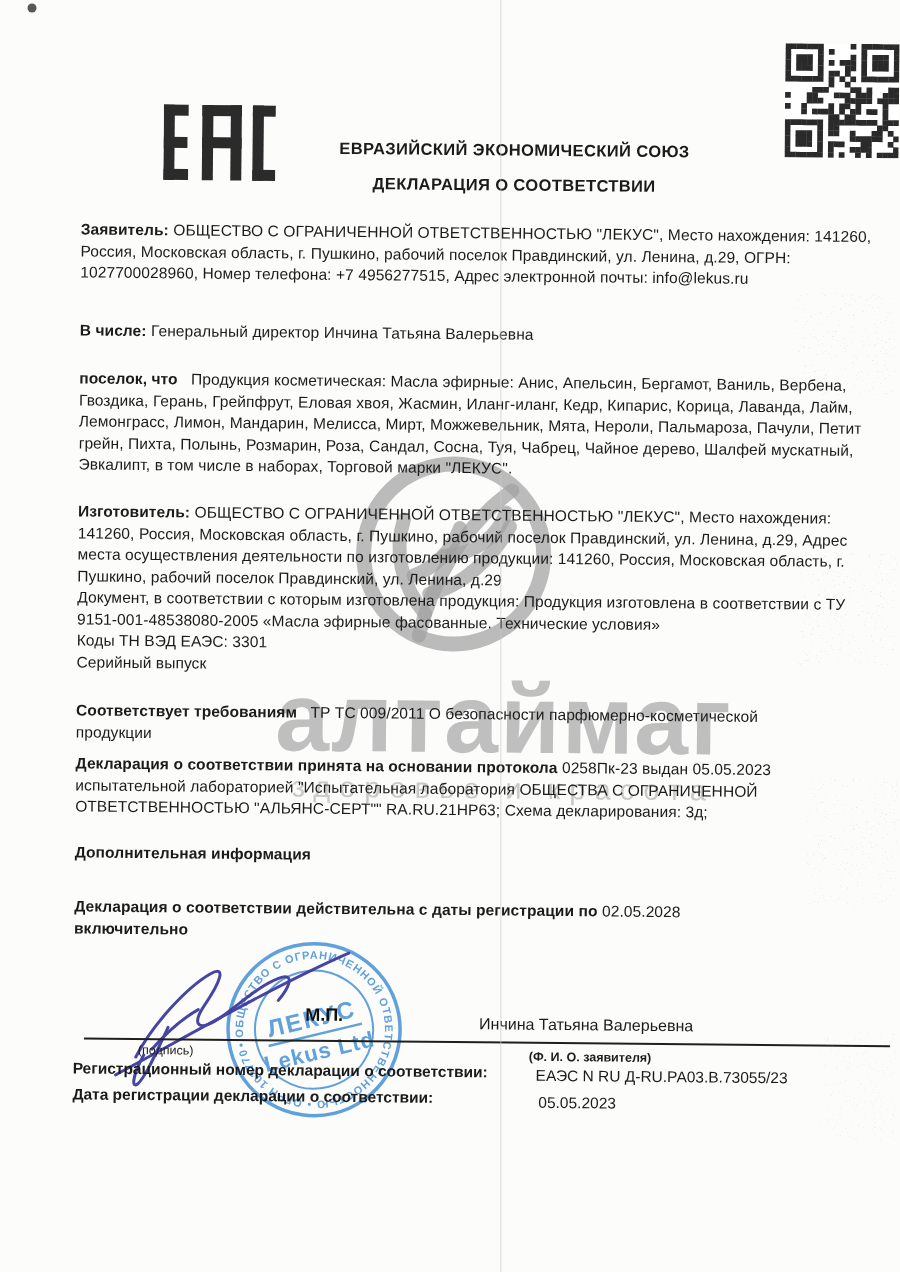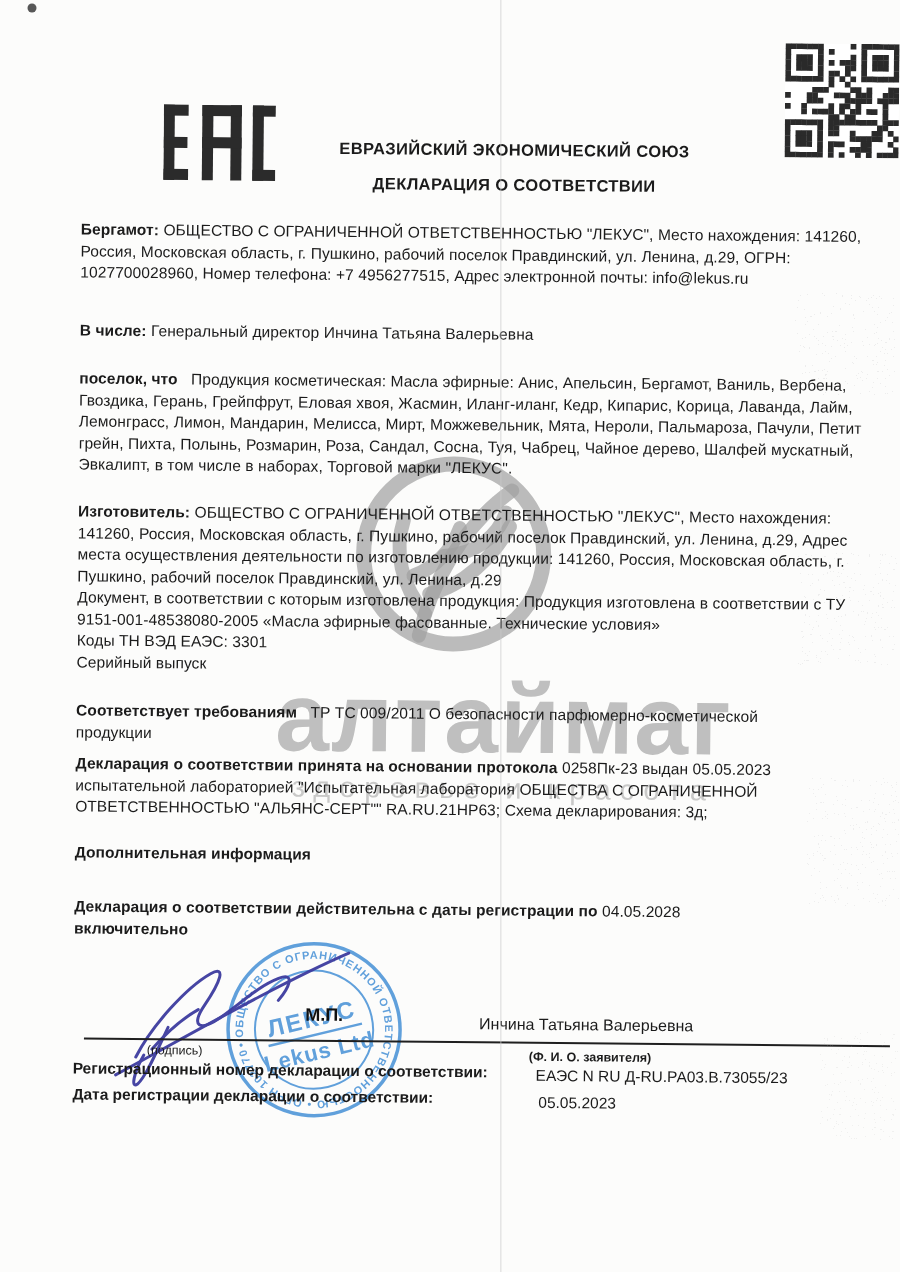--- a/index.html
+++ b/index.html
@@ -301,21 +301,21 @@
           <rect x="70.57" y="108.57" width="5.73" height="5.73" fill="#2a2a2a"></rect>
           <rect x="81.43" y="108.57" width="5.73" height="5.73" fill="#2a2a2a"></rect>
           <rect x="92.29" y="108.57" width="5.73" height="5.73" fill="#2a2a2a"></rect>
           <rect x="97.71" y="108.57" width="5.73" height="5.73" fill="#2a2a2a"></rect>
           <rect x="103.14" y="108.57" width="5.73" height="5.73" fill="#2a2a2a"></rect>
           <rect x="108.57" y="108.57" width="5.73" height="5.73" fill="#2a2a2a"></rect>
         </g>
       </svg>
 
     <div class="abs para" style="left:77px;top:222px;width:792px;z-index:3;">
-      <span class="bld">Бергамот:</span>
+      <span class="bld">Заявитель:</span>
       <span>ОБЩЕСТВО С ОГРАНИЧЕННОЙ ОТВЕТСТВЕННОСТЬЮ "ЛЕКУС", Место нахождения: 141260, Россия, Московская область, г. Пушкино, рабочий поселок Правдинский, ул. Ленина, д.29, ОГРН: 1027700028960, Номер телефона: +7 4956277515, Адрес электронной почты: info@lekus.ru</span>
     </div>
 
     <div class="abs para" style="left:77px;top:323px;width:792px;z-index:3;">
       <span class="bld">В числе:</span>
       <span>Генеральный директор Инчина Татьяна Валерьевна</span>
     </div>
 
     <div class="abs para" style="left:77px;top:371px;width:792px;z-index:3;">
       <span class="bld gap">поселок, что</span>
@@ -339,21 +339,21 @@
 
     <div class="abs para" style="left:77px;top:756px;width:770px;z-index:3;">
       <span class="bld">Декларация о соответствии принята на основании протокола</span>
       <span>0258Пк-23 выдан 05.05.2023 испытательной лабораторией "Испытательная лаборатория ОБЩЕСТВА С ОГРАНИЧЕННОЙ ОТВЕТСТВЕННОСТЬЮ "АЛЬЯНС-СЕРТ"" RA.RU.21НР63; Схема декларирования: 3д;</span>
     </div>
 
     <div class="abs para bld" style="left:77px;top:845px;width:792px;z-index:3;">Дополнительная информация</div>
 
     <div class="abs para" style="left:77px;top:899px;width:700px;z-index:3;">
       <span class="bld">Декларация о соответствии действительна с даты регистрации по</span>
-      <span>04.05.2028</span>
+      <span>02.05.2028</span>
       <span class="bld">включительно</span>
     </div>
 
     <svg class="abs" style="left:218px;top:931px;z-index:2;" width="200" height="200" viewBox="0 0 200 200">
       <defs>
         <path id="ringpath" d="M 100,100 m -71,0 a 71,71 0 1,1 142,0 a 71,71 0 1,1 -142,0"></path>
       </defs>
       <g transform="rotate(-14 100 100)" opacity="0.88">
         <circle cx="100" cy="100" r="86" fill="none" stroke="#4b93d7" stroke-width="3.5"></circle>
         <circle cx="100" cy="100" r="59" fill="none" stroke="#4b93d7" stroke-width="2"></circle>
@@ -371,21 +371,21 @@
         <path d="M28,128 C44,96 78,58 102,44 C118,35 112,52 96,76 C82,97 92,102 112,88 C134,72 150,56 170,48 C188,41 180,58 170,70"></path>
         <path d="M8,146 C70,112 168,54 240,22"></path>
         <path d="M60,98 C48,124 38,148 30,155 C23,160 26,144 36,126"></path>
         <path d="M44,120 C58,104 76,88 90,80"></path>
       </g>
     </svg>
 
     <div class="abs mp" style="left:309px;top:1006px;z-index:5;">М.П.</div>
 
     <div class="abs sigline" style="left:88px;top:1041px;width:806px;z-index:4;"></div>
-    <div class="abs cap" style="left:151px;top:1046px;z-index:4;text-align:right;">(подпись)</div>
+    <div class="abs cap" style="left:142px;top:1046px;z-index:4;text-align:right;">(подпись)</div>
 
     <div class="abs name-line" style="left:483px;top:1015px;z-index:4;">Инчина Татьяна Валерьевна</div>
     <div class="abs cap bld" style="left:533px;top:1049px;z-index:4;">(Ф. И. О. заявителя)</div>
 
     <div class="abs foot-label" style="left:77px;top:1063px;z-index:4;">Регистрационный номер декларации о соответствии:</div>
     <div class="abs value" style="left:540px;top:1066px;z-index:4;">ЕАЭС N RU Д-RU.РА03.В.73055/23</div>
     <div class="abs foot-label" style="left:77px;top:1089px;z-index:4;">Дата регистрации декларации о соответствии:</div>
     <div class="abs value" style="left:543px;top:1093px;z-index:4;">05.05.2023</div>
 
   </div>

